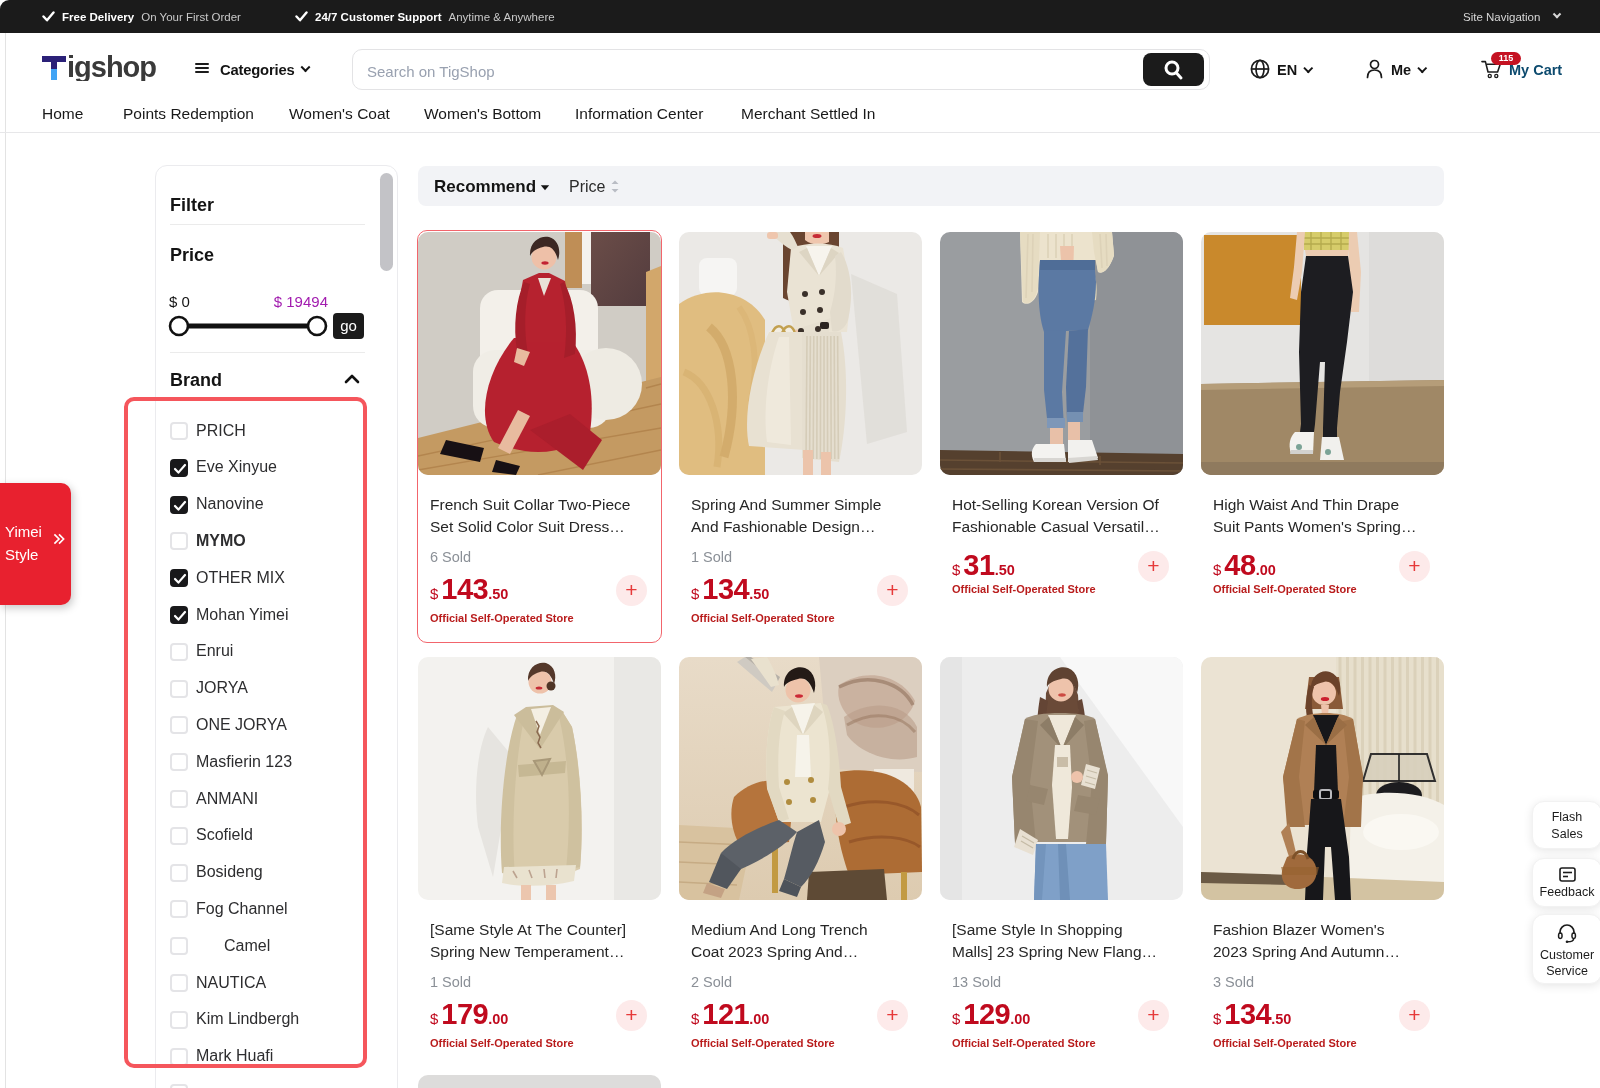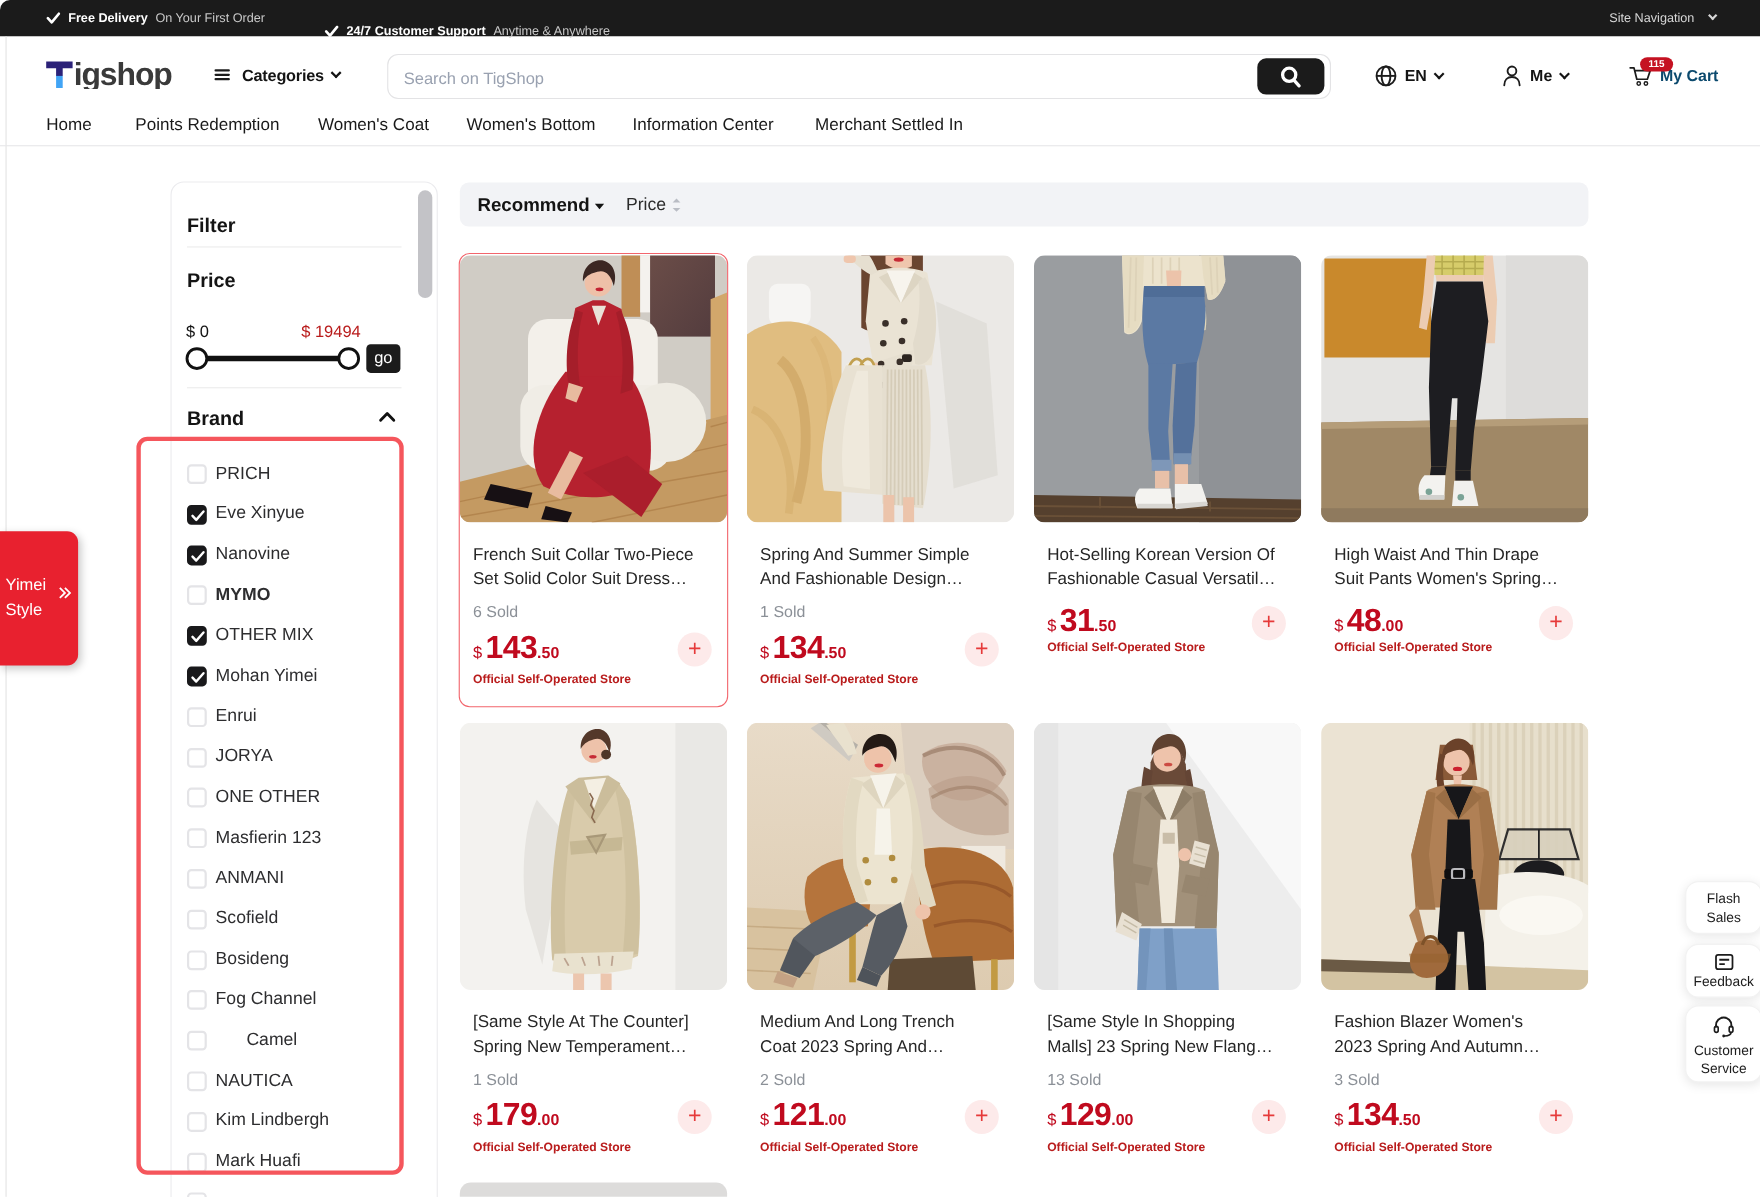--- a/index.html
+++ b/index.html
@@ -65,21 +65,21 @@
 </head>
 <body>
 <div class="abs" id="topbar">
   <div class="seg" style="left:42px;">
       <svg width="13" height="11" viewBox="0 0 13 11">
         <path d="M1.5 5.5 l3.5 3.8 L11.5 1.5" fill="none" stroke="#fff" stroke-width="2.4" stroke-linecap="round" stroke-linejoin="round"></path>
       </svg>
       <b>Free Delivery</b>
       <span class="sub">On Your First Order</span>
     </div>
-  <div class="seg" style="left:295px;margin-top:12px;">
+  <div class="seg" style="left:295px;">
       <svg width="13" height="11" viewBox="0 0 13 11">
         <path d="M1.5 5.5 l3.5 3.8 L11.5 1.5" fill="none" stroke="#fff" stroke-width="2.4" stroke-linecap="round" stroke-linejoin="round"></path>
       </svg>
       <b>24/7 Customer Support</b>
       <span class="sub">Anytime &amp; Anywhere</span>
     </div>
   <div class="seg" style="left:1463px; font-size:11.5px; color:#d7d7d7;">Site Navigation&nbsp;&nbsp;<span class="chev" style="border-color:#d7d7d7; width:6px;height:6px; transform:rotate(45deg) translate(-2px,-2px);"></span></div>
 </div>
 
 <div class="abs" style="left:5px; top:33px; width:1px; height:1055px; background:#e3e3e3;"></div>
@@ -130,21 +130,21 @@
 <div class="abs nav" style="left:424px;">Women's Bottom</div>
 <div class="abs nav" style="left:575px;">Information Center</div>
 <div class="abs nav" style="left:741px;">Merchant Settled In</div>
 <div class="abs" style="left:0; top:132px; width:1600px; height:1px; background:#e7e7e9;"></div>
 
 <div class="abs" id="panel">
   <h3 style="position:absolute; left:14px; top:29px;">Filter</h3>
   <div class="divider" style="top:58px;"></div>
   <h3 style="position:absolute; left:14px; top:79px;">Price</h3>
   <div style="position:absolute; left:13px; top:127px; font-size:15px; color:#141414;">$ 0</div>
-  <div style="position:absolute; left:116px; top:127px; width:56px; text-align:right; font-size:15px; color:#b91c1c;">$ 19494</div>
+  <div style="position:absolute; left:116px; top:127px; width:56px; text-align:right; font-size:15px; color:#a21caf;">$ 19494</div>
   <svg style="position:absolute; left:11px; top:149px;" width="174" height="22" viewBox="0 0 174 22">
     <line x1="12" y1="11" x2="150" y2="11" stroke="#111" stroke-width="5"></line>
     <circle cx="12" cy="11" r="9" fill="#fff" stroke="#111" stroke-width="2.6"></circle>
     <circle cx="150" cy="11" r="9" fill="#fff" stroke="#111" stroke-width="2.6"></circle>
   </svg>
   <div style="position:absolute; left:177px; top:147px; width:31px; height:26px; background:#1b1b1b; border-radius:4px; color:#fff; font-size:15px; text-align:center; line-height:26px;">go</div>
   <div class="divider" style="top:186px;"></div>
   <h3 style="position:absolute; left:14px; top:204px;">Brand</h3>
   <svg style="position:absolute; left:188px; top:208px;" width="16" height="10" viewBox="0 0 16 10">
       <path d="M2 8 L8 2 L14 8" fill="none" stroke="#111" stroke-width="2.6" stroke-linecap="round" stroke-linejoin="round"></path>
@@ -176,21 +176,21 @@
         <svg width="14" height="12" viewBox="0 0 14 12">
           <path d="M2 6 l3.4 3.6 L12 2" fill="none" stroke="#fff" stroke-width="2.2" stroke-linecap="round" stroke-linejoin="round"></path>
         </svg>
       </div>
       <div class="cblabel" style="top:439.5px;">Mohan Yimei</div>
       <div class="cb" style="top:476.8px;"></div>
       <div class="cblabel" style="top:476.3px;">Enrui</div>
       <div class="cb" style="top:513.6px;"></div>
       <div class="cblabel" style="top:513.1px;">JORYA</div>
       <div class="cb" style="top:550.4px;"></div>
-      <div class="cblabel" style="top:549.9px;">ONE OTHER</div>
+      <div class="cblabel" style="top:549.9px;">ONE JORYA</div>
       <div class="cb" style="top:587.2px;"></div>
       <div class="cblabel" style="top:586.7px;">Masfierin 123</div>
       <div class="cb" style="top:624.0px;"></div>
       <div class="cblabel" style="top:623.5px;">ANMANI</div>
       <div class="cb" style="top:660.8px;"></div>
       <div class="cblabel" style="top:660.3px;">Scofield</div>
       <div class="cb" style="top:697.6px;"></div>
       <div class="cblabel" style="top:697.1px;">Bosideng</div>
       <div class="cb" style="top:734.4px;"></div>
       <div class="cblabel" style="top:733.9px;">Fog Channel</div>

